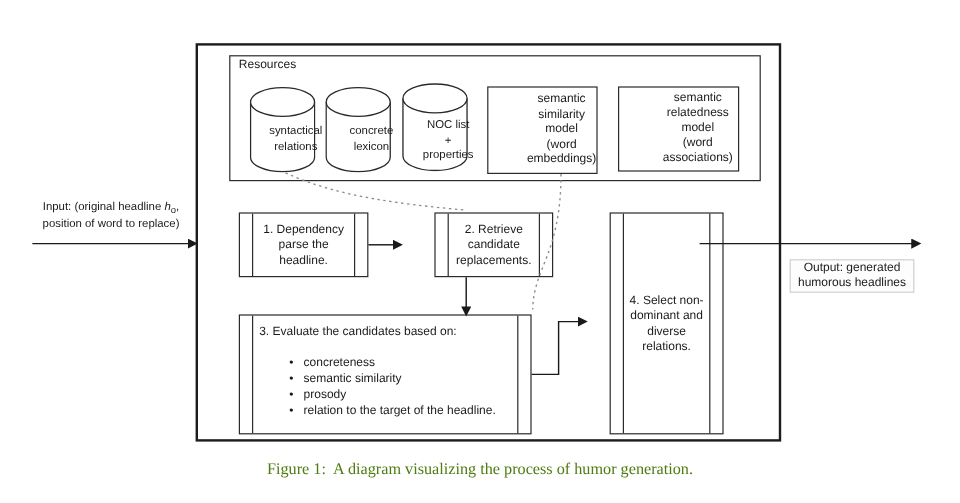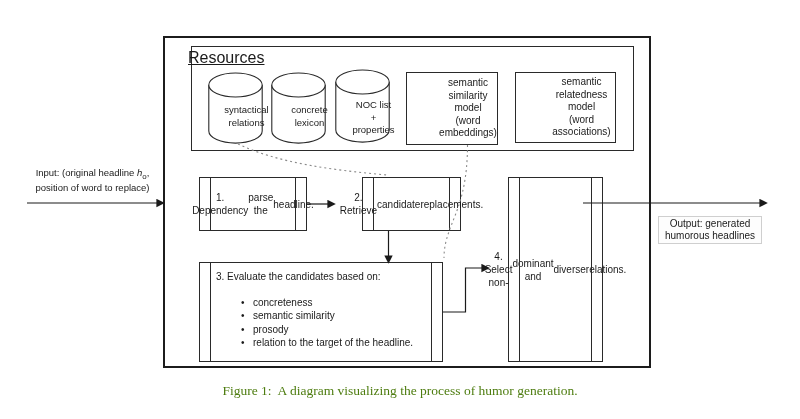--- a/index.html
+++ b/index.html
@@ -7,35 +7,35 @@
     position:relative; width:800px; height:419px; background:#ffffff;
     font-family:"Liberation Sans", sans-serif; color:#1a1a1a; overflow:hidden;
   }
   .abs{position:absolute;}
   
   svg.connectors{position:absolute; left:0; top:0; width:800px; height:419px; pointer-events:none; z-index:5;}
   
   .outer-box{left:163px; top:36px; width:488px; height:332px; border:2px solid #1c1c1c; box-sizing:border-box;}
   
   .res-box{left:191px; top:46px; width:443px; height:105px; border:1px solid #2a2a2a; box-sizing:border-box;}
-  .res-title{left:188px; top:49px; font-size:16px;text-decoration:underline;}
+  .res-title{left:199px; top:49px; font-size:10px;}
   
   .cyl{width:77px;}
   .cyl svg{position:absolute; left:0; top:0;}
   .cyl-label{position:absolute; left:-4px; right:-4px; top:32px; text-align:center;
              font-size:9.5px; line-height:12.5px;}
   
   .model-box{border:1px solid #2a2a2a; box-sizing:border-box; display:flex; flex-direction:column;
              justify-content:center; align-items:center; text-align:center;
              font-size:10px; line-height:12.4px;padding-left:32px;}
   
   .step{border:1px solid #2a2a2a; box-sizing:border-box; background:#fff;}
   .step::before,.step::after{content:""; position:absolute; top:0; bottom:0; width:1px; background:#2a2a2a;}
   .step::before{left:10px;} .step::after{right:10px;}
-  .step-center{display:flex; flex-direction:row; justify-content:center; align-items:center;
+  .step-center{display:flex; flex-direction:column; justify-content:center; align-items:center;
                text-align:center; font-size:10px; line-height:13px;}
   .box1{left:199px; top:177px; width:108px; height:54px;}
   .box2{left:334px; top:177px; width:99px;  height:54px;margin-left:28px;}
   .box4{left:508px; top:177px; width:95px;  height:185px;}
   .box3{left:199px; top:262px; width:244px; height:100px; font-size:10px;}
   .box3-heading{position:absolute; left:16px; top:8px; white-space:nowrap;}
   .bullets{position:absolute; left:0; top:33px; right:0;}
   .bullet-row{display:flex; line-height:13.4px;}
   .bullet-dot{width:12px; margin-left:41px; font-size:10px;}
   .bullet-text{white-space:nowrap; font-size:10px;}

